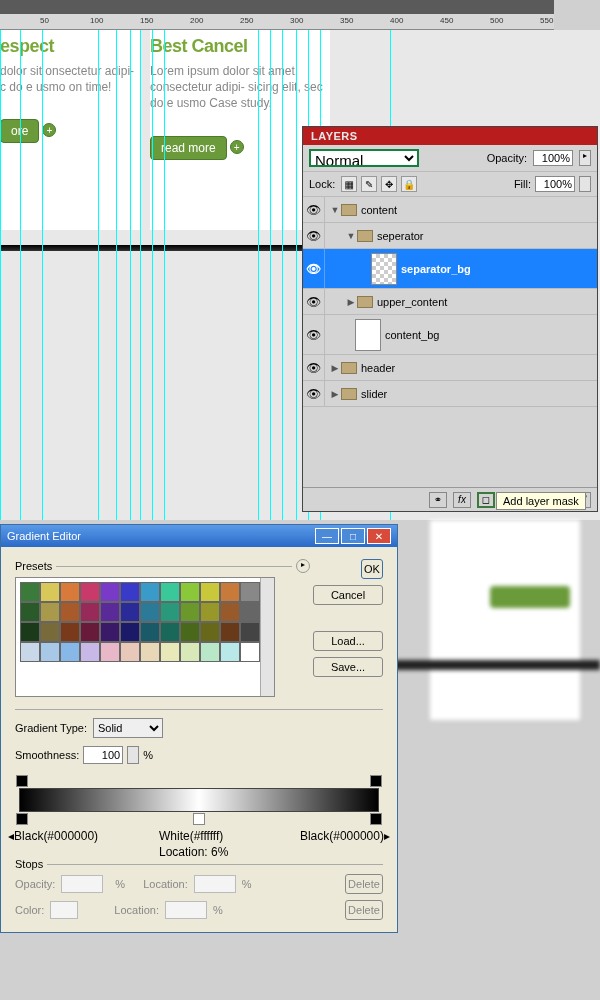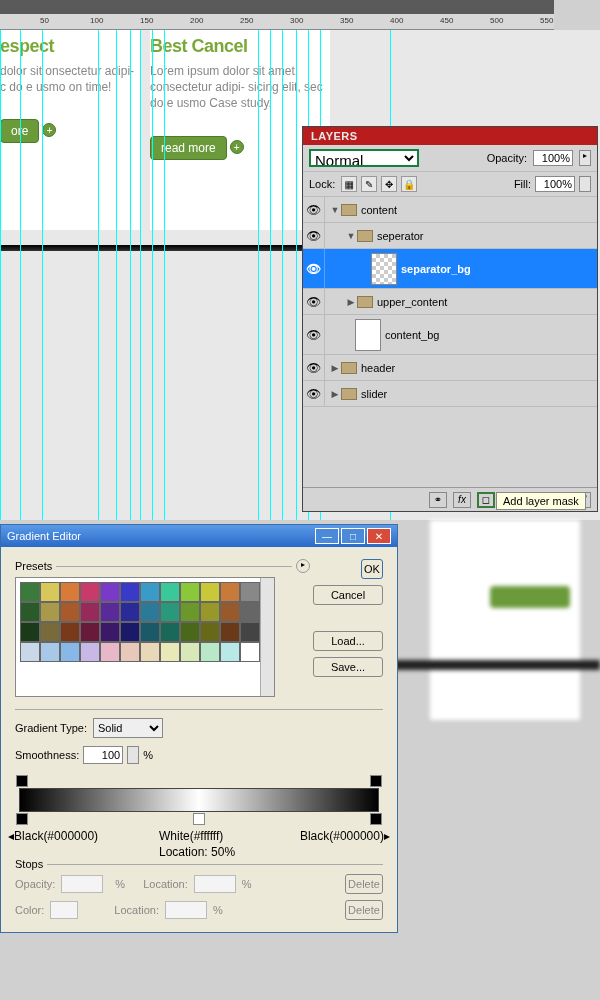--- a/index.html
+++ b/index.html
@@ -329,21 +329,21 @@
 
       <div class="ge-bar-wrap">
         <div class="ge-bar">
           <span class="ge-stop top" style="left:-4px"></span>
           <span class="ge-stop top" style="right:-4px"></span>
           <span class="ge-stop bot" style="left:-4px;background:#000"></span>
           <span class="ge-stop bot" style="left:calc(50% - 6px);background:#fff"></span>
           <span class="ge-stop bot" style="right:-4px;background:#000"></span>
           <span class="ge-stop-label" style="left:-12px;bottom:-32px">◂<span>Black(#000000)</span></span>
           <span class="ge-stop-label" style="left:calc(50% - 40px);bottom:-32px">White(#ffffff)</span>
-          <span class="ge-stop-label" style="left:calc(50% - 40px);bottom:-48px">Location: 50%</span>
+          <span class="ge-stop-label" style="left:calc(50% - 40px);bottom:-48px">Location: 6%</span>
           <span class="ge-stop-label" style="right:-12px;bottom:-32px"><span>Black(#000000)</span>▸</span>
         </div>
       </div>
 
       <div class="ge-stops-field">
         <div class="ge-fieldset-head">
           <span>Stops</span>
             <hr>
         </div>
         <div class="ge-stops-rows">

